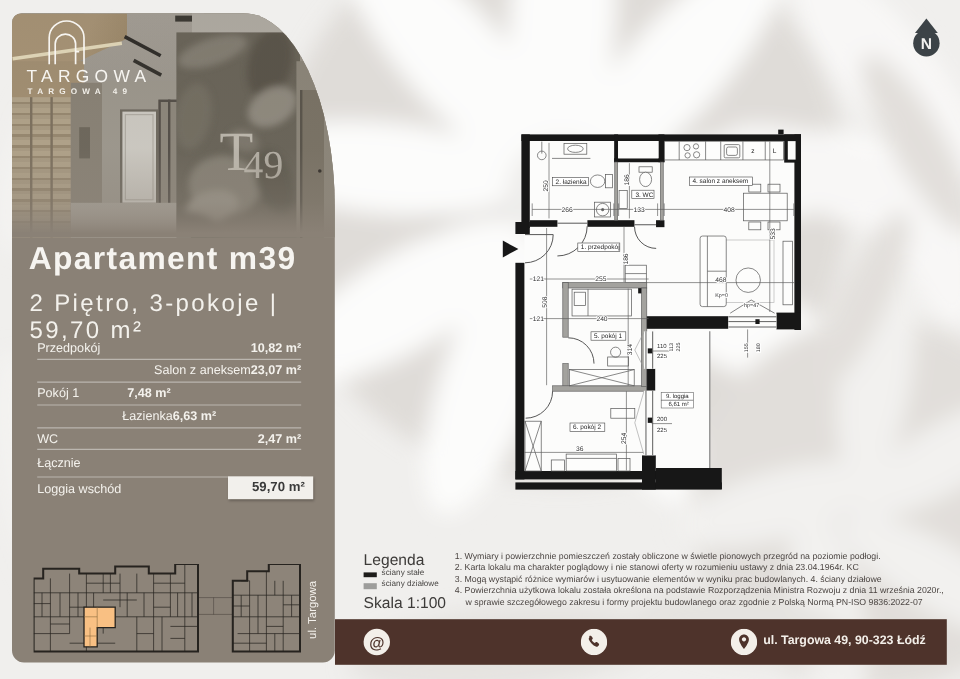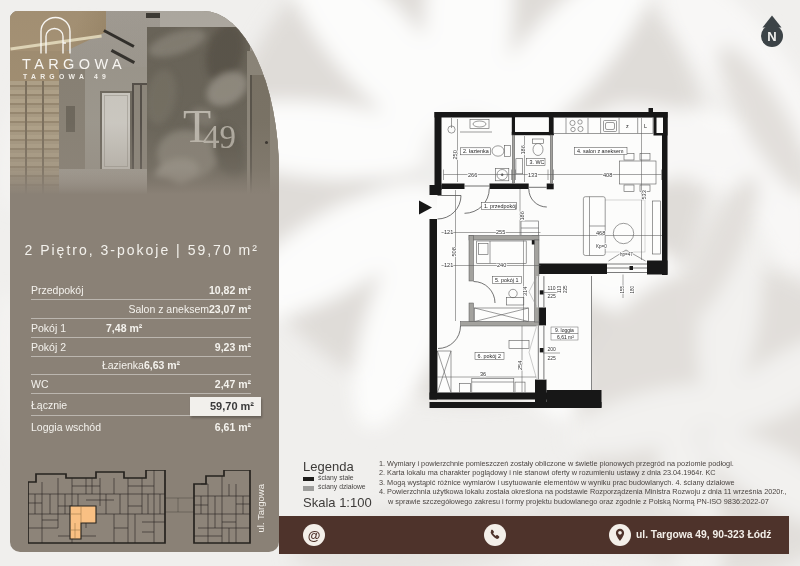--- a/index.html
+++ b/index.html
@@ -149,44 +149,41 @@
       <g fill="none" stroke="#f7f5f1" stroke-width="1.4">
         <path d="M3,38.5 V16.5 A14.5,14 0 0 1 32,16.5 V38.5"></path>
         <path d="M8,38.5 V21.5 A8.5,8 0 0 1 25,21.5 V38.5"></path>
         <path d="M25,28 h3"></path>
       </g>
     </svg>
 
     <div class="abs" style="left:12px;top:45px;width:110px;color:#f7f5f1;font-size:14.5px;letter-spacing:4.4px;font-weight:400;">TARGOWA</div>
     <div class="abs" style="left:13px;top:62px;width:110px;color:#f2efe9;font-size:6.8px;letter-spacing:4.3px;font-weight:700;">TARGOWA 49</div>
 
-
-    <div class="abs" style="left:14.5px;top:230.5px;color:#f3f1ec;font-size:14px;font-weight:400;letter-spacing:2px;">2 Piętro, 3-pokoje | 59,70 m²</div>
+    <div class="abs" style="left:14px;top:189px;color:#f6f4f0;font-size:26.5px;font-weight:700;letter-spacing:1.1px;">Apartament m39</div>
+
+    <div class="abs" style="left:14.5px;top:230.5px;color:#f3f1ec;font-size:20px;font-weight:400;letter-spacing:2px;">2 Piętro, 3-pokoje | 59,70 m²</div>
 
     <div class="abs" style="left:21px;top:270.5px;width:220px;color:#f4f2ed;font-size:10.5px;">
 
       <div style="height:18.7px;border-bottom:1px solid rgba(255,255,255,0.42);display:flex;justify-content:space-between;align-items:center;gap:48px;">
           <span>Przedpokój</span>
           <b>10,82 m²</b>
         </div>
 
       <div style="height:19.3px;border-bottom:1px solid rgba(255,255,255,0.42);display:flex;justify-content:flex-end;align-items:center;">
           <span>Salon z aneksem</span>
           <b>23,07 m²</b>
         </div>
 
       <div style="height:18.5px;border-bottom:1px solid rgba(255,255,255,0.42);display:flex;justify-content:flex-start;align-items:center;gap:40px;">
           <span>Pokój 1</span>
           <b>7,48 m²</b>
         </div>
 
-      <div style="height:18.6px;border-bottom:1px solid rgba(255,255,255,0.42);display:flex;justify-content:space-between;align-items:center;">
-          <span>Pokój 2</span>
-          <b>9,23 m²</b>
-        </div>
 
       <div style="height:18.8px;border-bottom:1px solid rgba(255,255,255,0.42);display:flex;justify-content:center;align-items:center;">
           <span>Łazienka</span>
           <b>6,63 m²</b>
         </div>
 
       <div style="height:18.6px;border-bottom:1px solid rgba(255,255,255,0.42);display:flex;justify-content:space-between;align-items:center;">
           <span>WC</span>
           <b>2,47 m²</b>
         </div>

